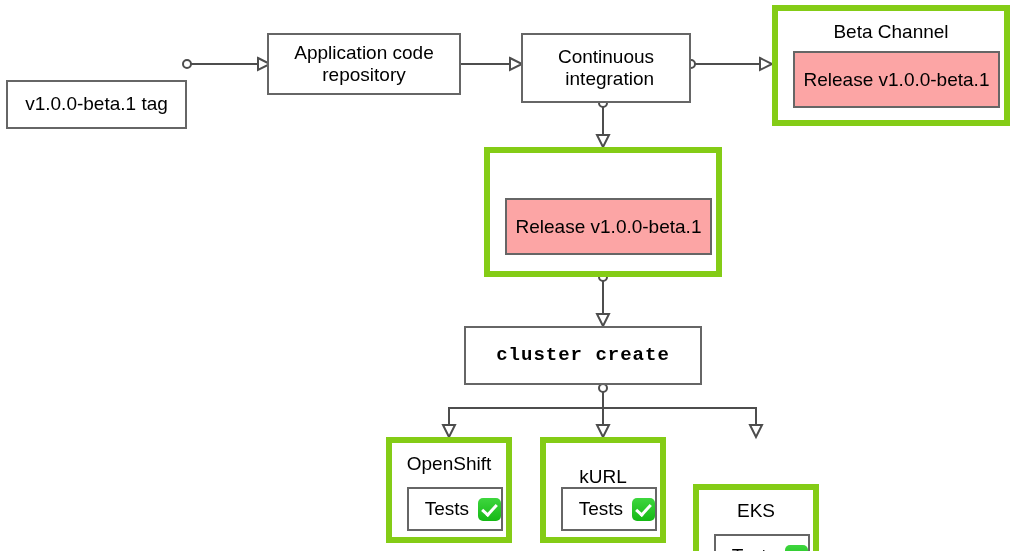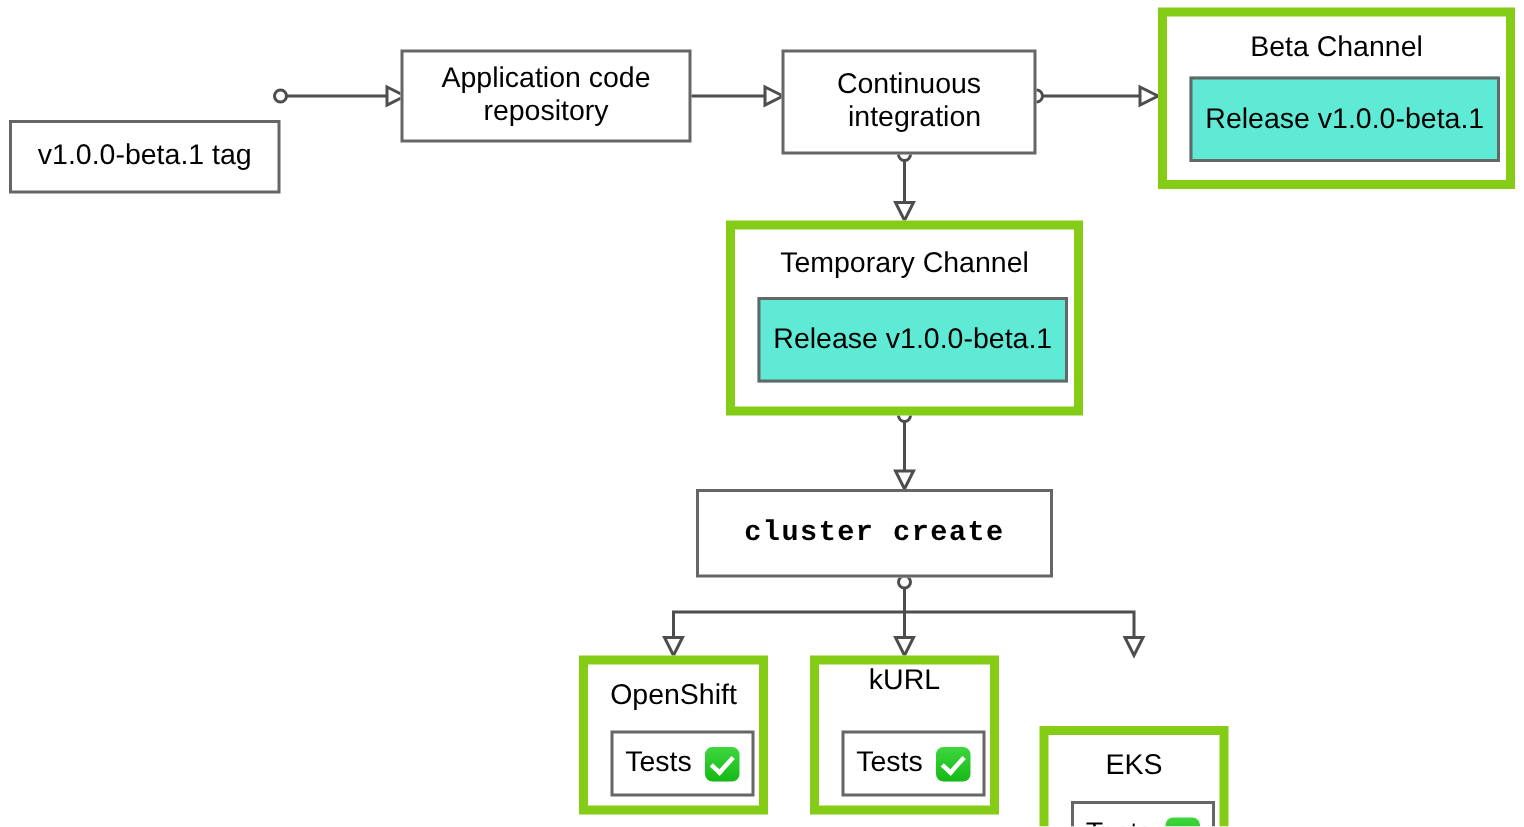--- a/index.html
+++ b/index.html
@@ -50,35 +50,35 @@
     left: 0;
     right: 0;
     text-align: center;
     font-size: 19px;
     color: #000000;
   }
   .inner-node {
     position: absolute;
     box-sizing: border-box;
     border: 2px solid #666666;
-    background: #5eead4;
+    background: #fca5a5;
     display: flex;
     align-items: center;
     justify-content: center;
     font-size: 19px;
     color: #000000;
   }
   .test-node {
     position: absolute;
     box-sizing: border-box;
     border: 2px solid #666666;
     background: #ffffff;
     display: flex;
     align-items: center;
-    justify-content: center;
+    justify-content: flex-end;
     gap: 9px;
     font-size: 19px;
     color: #000000;
   }
   .check {
     display: inline-block;
     width: 23px;
     height: 23px;
     border-radius: 5px;
     background: linear-gradient(#3ed63e, #15b915);
@@ -176,36 +176,35 @@
 
   <div class="node" style="left:521px; top:33px; width:170px; height:70px;text-align:right;">Continuous
 integration</div>
 
   <div class="group" style="left:772px; top:5px; width:238px; height:121px;">
     <div class="group-title" style="top:10px;">Beta Channel</div>
     <div class="inner-node" style="left:15px; top:40px; width:207px; height:57px;">Release v1.0.0-beta.1</div>
   </div>
 
   <div class="group" style="left:484px; top:147px; width:238px; height:130px;">
-    <div class="group-title" style="top:12px;">Temporary Channel</div>
     <div class="inner-node" style="left:15px; top:45px; width:207px; height:57px;">Release v1.0.0-beta.1</div>
   </div>
 
   <div class="node mono" style="left:464px; top:326px; width:238px; height:59px;">cluster create</div>
 
   <div class="group" style="left:386px; top:437px; width:126px; height:106px;">
     <div class="group-title" style="top:10px;">OpenShift</div>
     <div class="test-node" style="left:15px; top:44px; width:96px; height:44px;">
       <span>Tests</span>
       <span class="check"></span>
     </div>
   </div>
 
   <div class="group" style="left:540px; top:437px; width:126px; height:106px;">
-    <div class="group-title" style="top:0;">kURL</div>
+    <div class="group-title" style="top:23px;">kURL</div>
     <div class="test-node" style="left:15px; top:44px; width:96px; height:44px;">
       <span>Tests</span>
       <span class="check"></span>
     </div>
   </div>
 
   <div class="group" style="left:693px; top:437px; width:126px; height:106px;margin-top:47px;">
     <div class="group-title" style="top:10px;">EKS</div>
     <div class="test-node" style="left:15px; top:44px; width:96px; height:44px;">
       <span>Tests</span>

